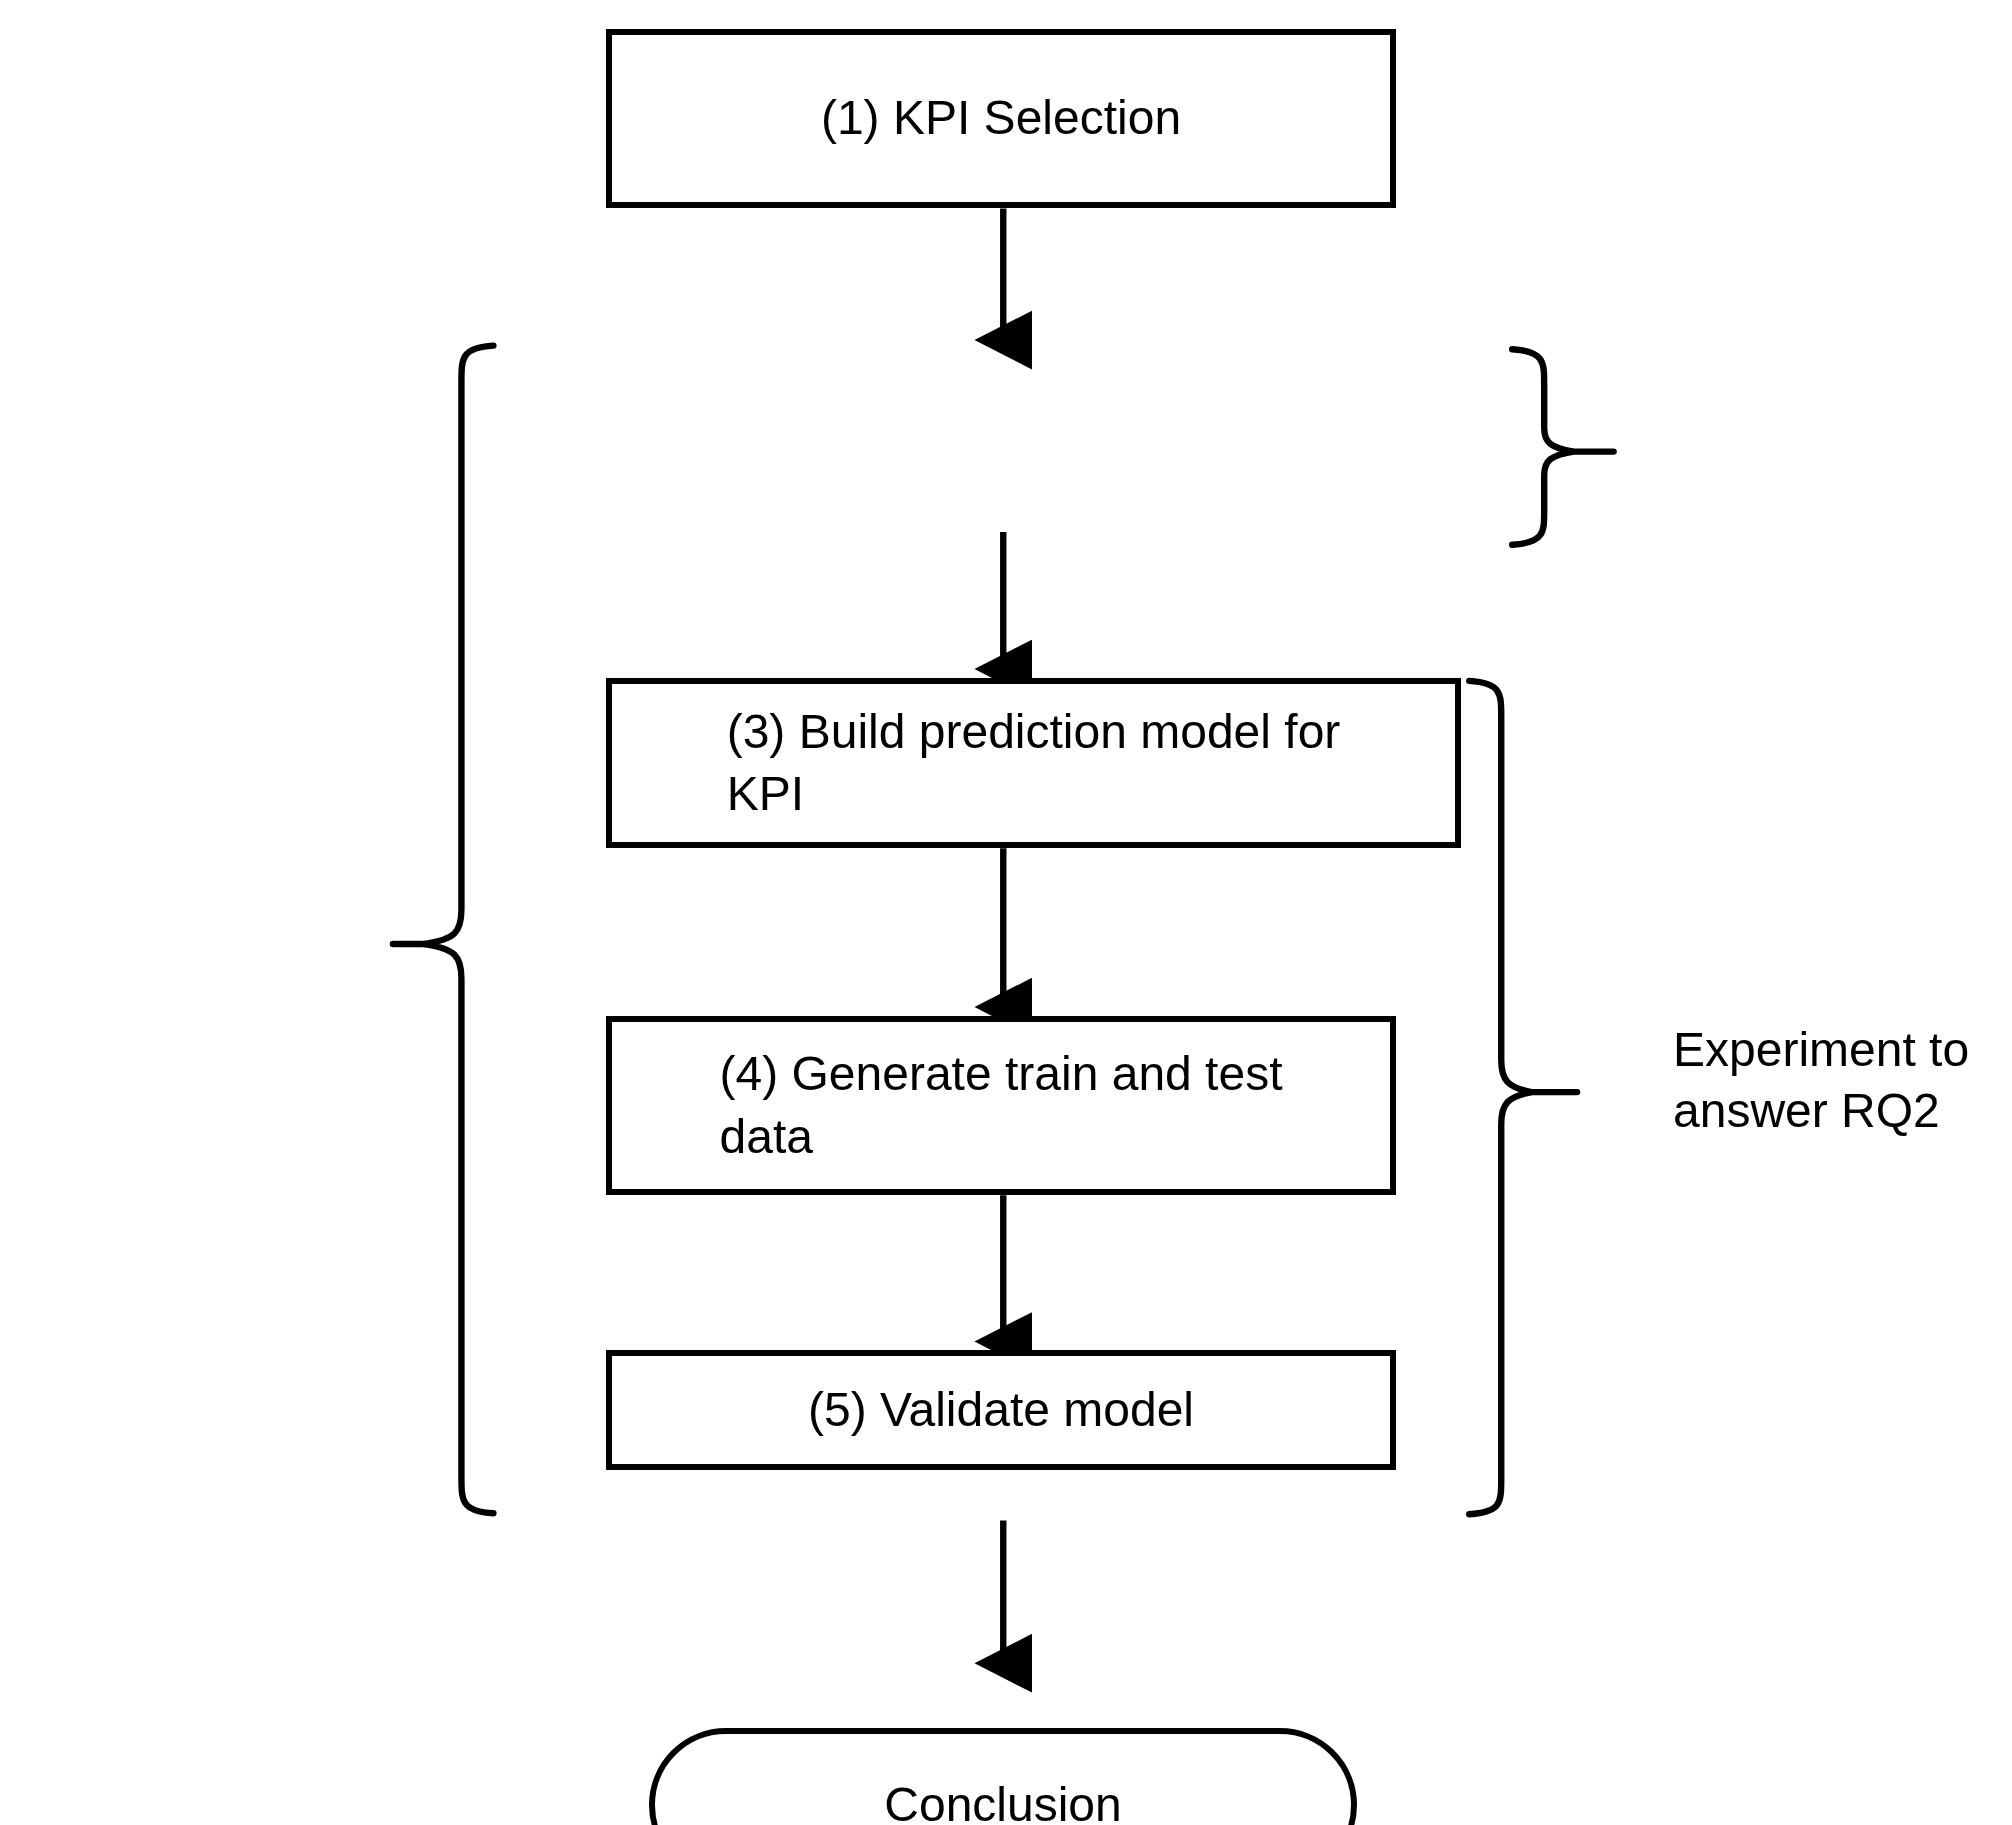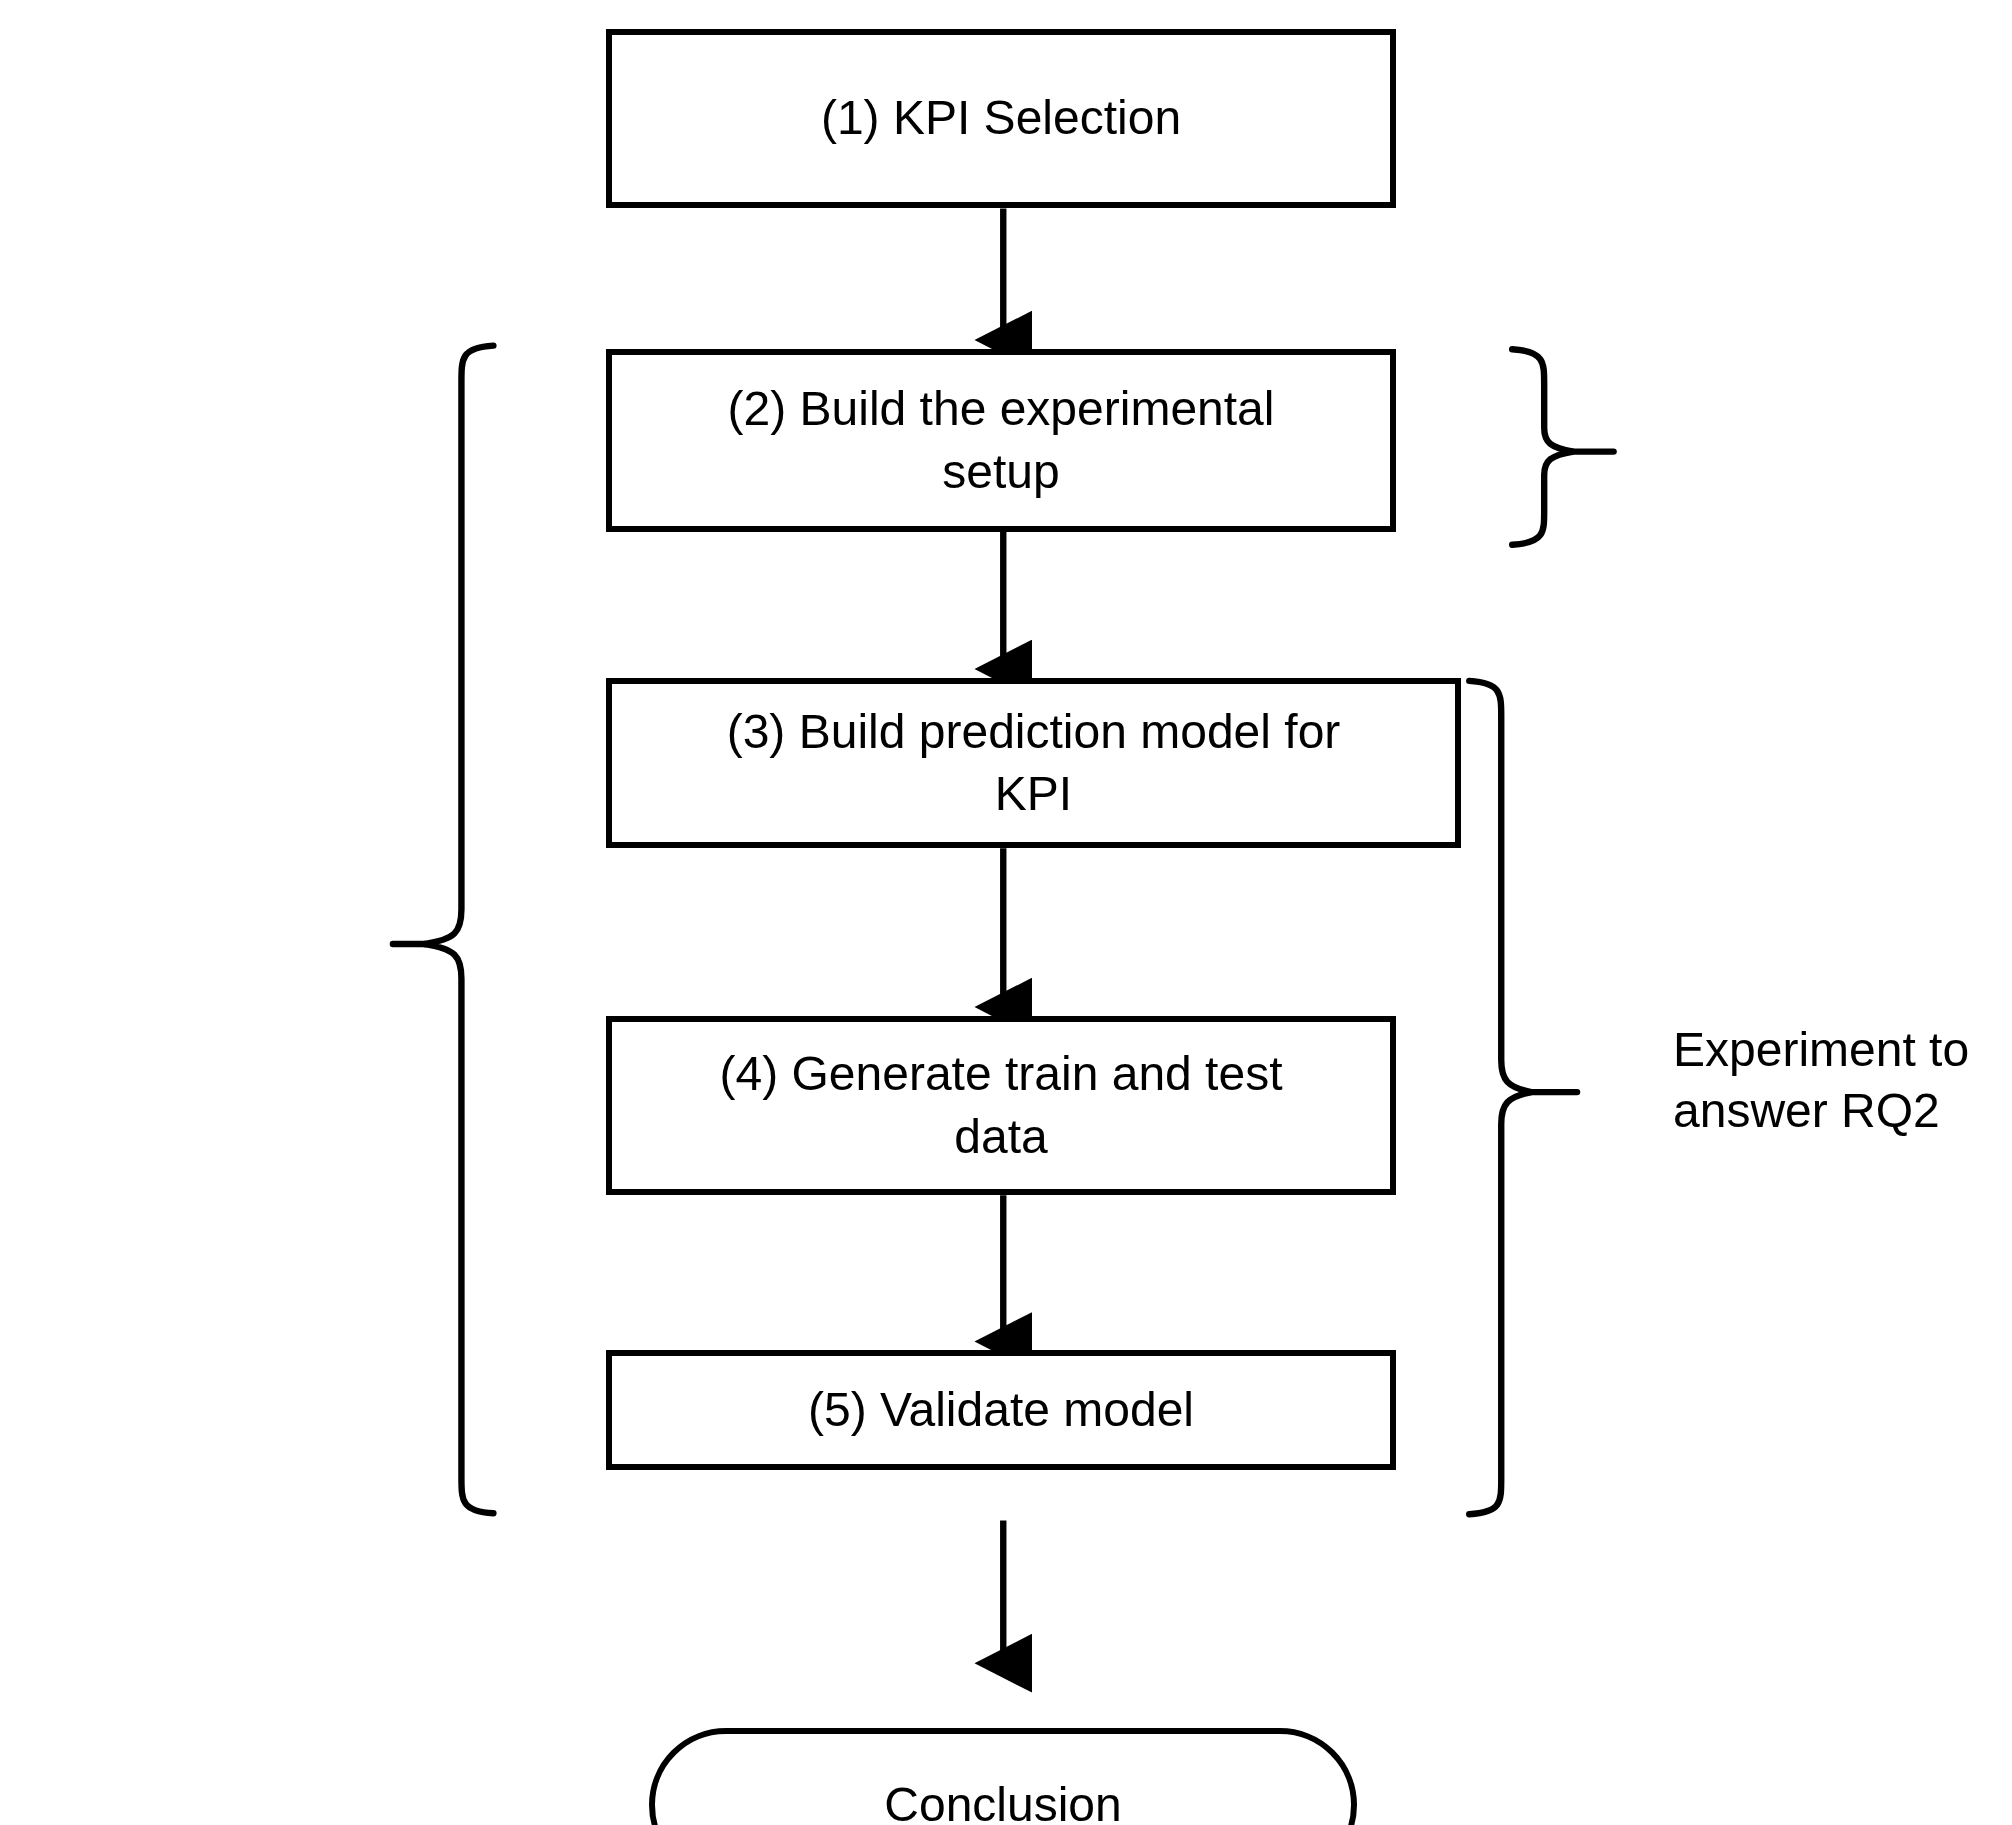--- a/index.html
+++ b/index.html
@@ -24,21 +24,20 @@
     height: 1826px;
   }
   .node-box {
     position: absolute;
     box-sizing: border-box;
     border: 6.4px solid #000000;
     background: #ffffff;
     display: flex;
     align-items: center;
     justify-content: center;
-    text-align: center;
     color: #000000;
     font-size: 48px;
     line-height: 1.30;
     padding: 5.5px 24px;
   }
   .node-terminal {
     position: absolute;
     box-sizing: border-box;
     border: 6.4px solid #000000;
     border-radius: 91px;
@@ -126,24 +125,20 @@
              C 1650 1200, 1643 1208, 1643 1230
              L 1643 1618
              C 1643 1644, 1643 1655, 1608 1657" fill="none" stroke="#000000" stroke-width="7" stroke-linecap="round"></path>
     <line x1="1674" y1="1195" x2="1726" y2="1195" stroke="#000000" stroke-width="7" stroke-linecap="round"></line>
   </svg>
 
   <div class="node-box" id="box-1">
     <span class="node-label">(1) KPI Selection</span>
   </div>
 
-  <div class="node-box" id="box-2">
-    <span class="node-label">(2) Build the experimental
-setup</span>
-  </div>
 
   <div class="node-box" id="box-3">
     <span class="node-label">(3) Build prediction model for
 KPI</span>
   </div>
 
   <div class="node-box" id="box-4">
     <span class="node-label">(4) Generate train and test
 data</span>
   </div>

